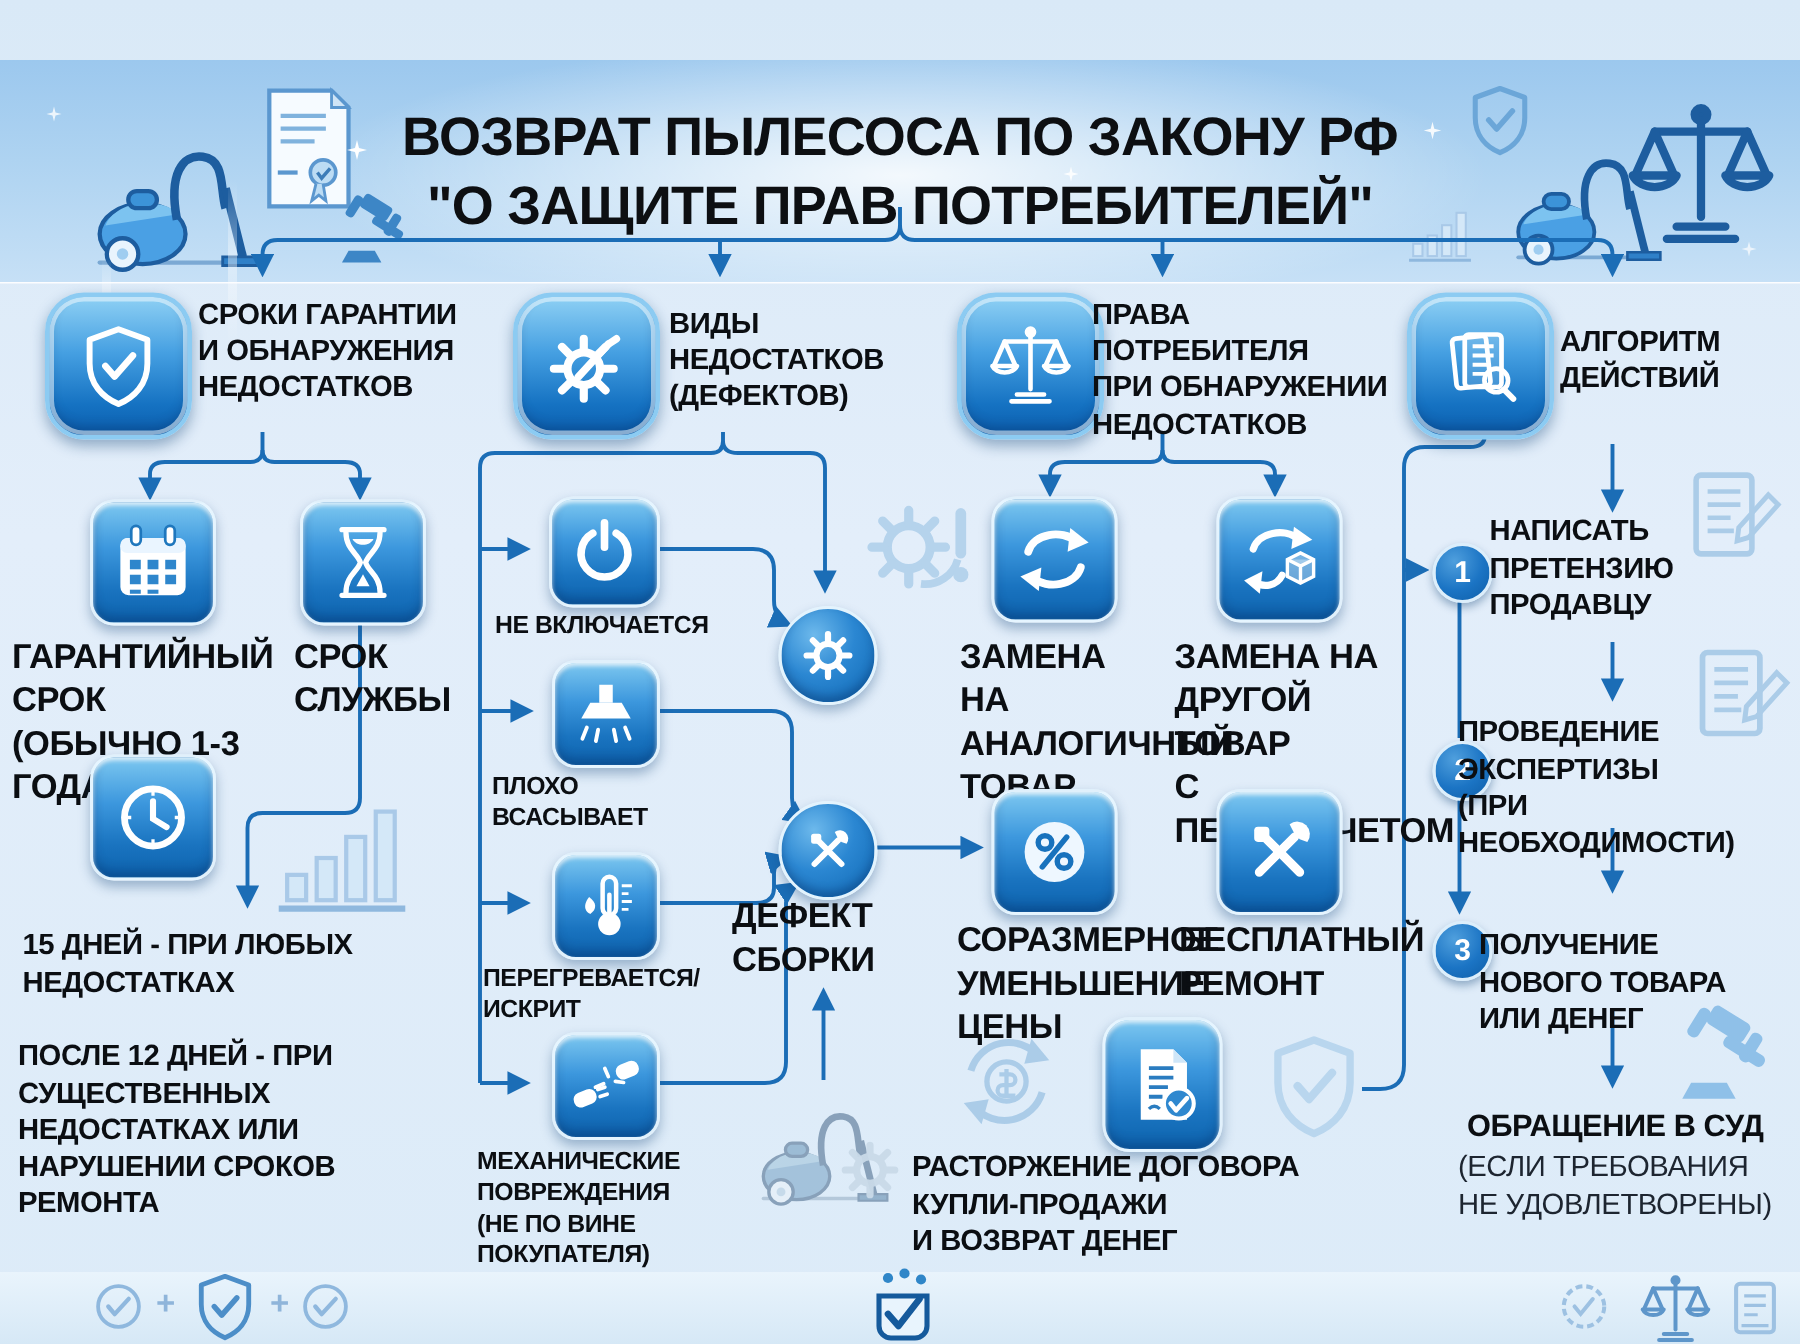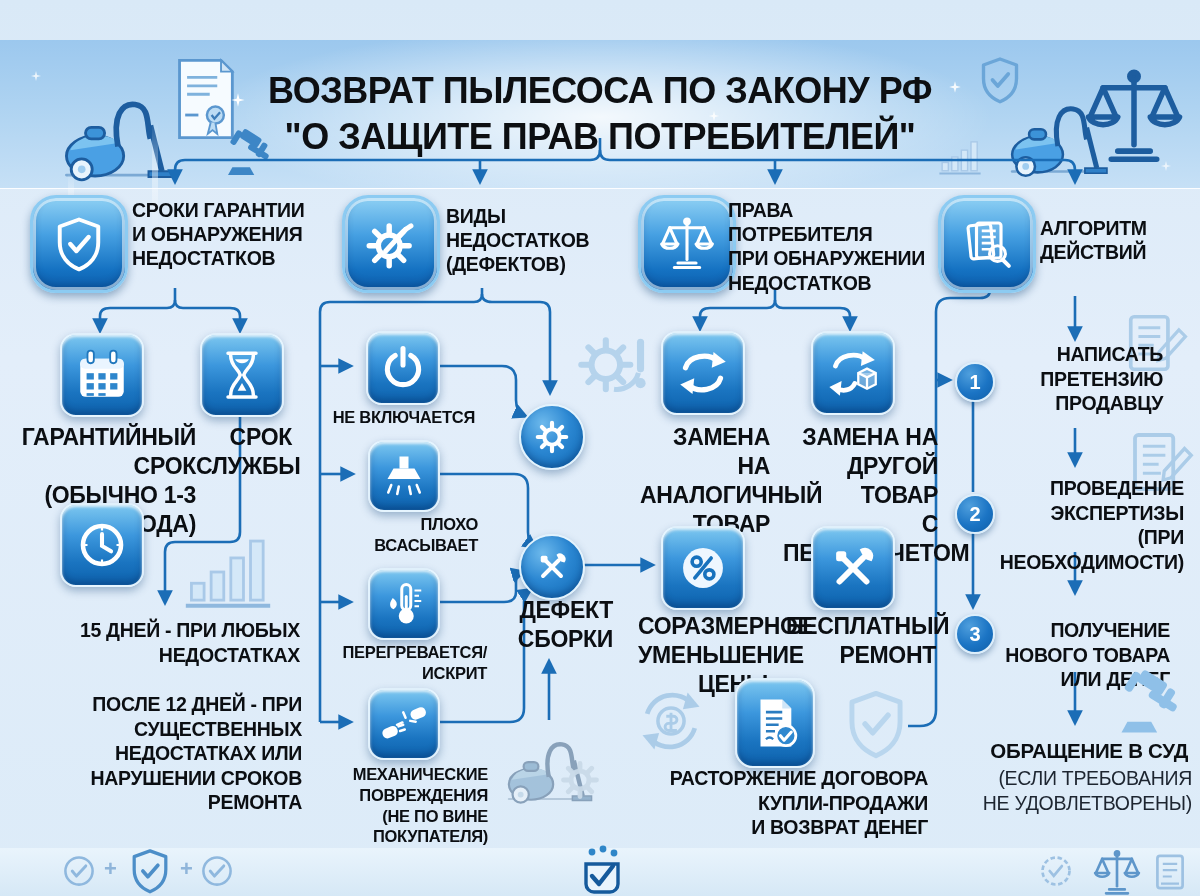--- a/index.html
+++ b/index.html
@@ -16,21 +16,21 @@
       linear-gradient(180deg,#9cc8ee 0%,#aed3f1 45%,#c6e0f6 100%);
     box-shadow:0 1px 0 rgba(255,255,255,.9);
     margin-top:40px;
   }
   #ftr{
     position:absolute;left:0;top:848px;width:1200px;height:48px;
     background:linear-gradient(180deg,#e9f4fc 0%,#d6e8f6 100%);
   }
   .abs{position:absolute;}
   .lbl{
-    position:absolute;white-space:pre-line;text-align:right;
+    position:absolute;white-space:pre-line;text-align:left;
     font-weight:700;color:#0b0e12;line-height:1.26;letter-spacing:-0.3px;
   }
   .left{text-align:left;}
   .s16{font-size:16.5px;}
   .s17{font-size:23px;}
   .s19{font-size:19.5px;}
   .s20{font-size:20.5px;}
   .hdr-lbl{font-size:19.5px;line-height:1.24;}
   .thin{font-weight:500;color:#1d2530;}
   #title{

